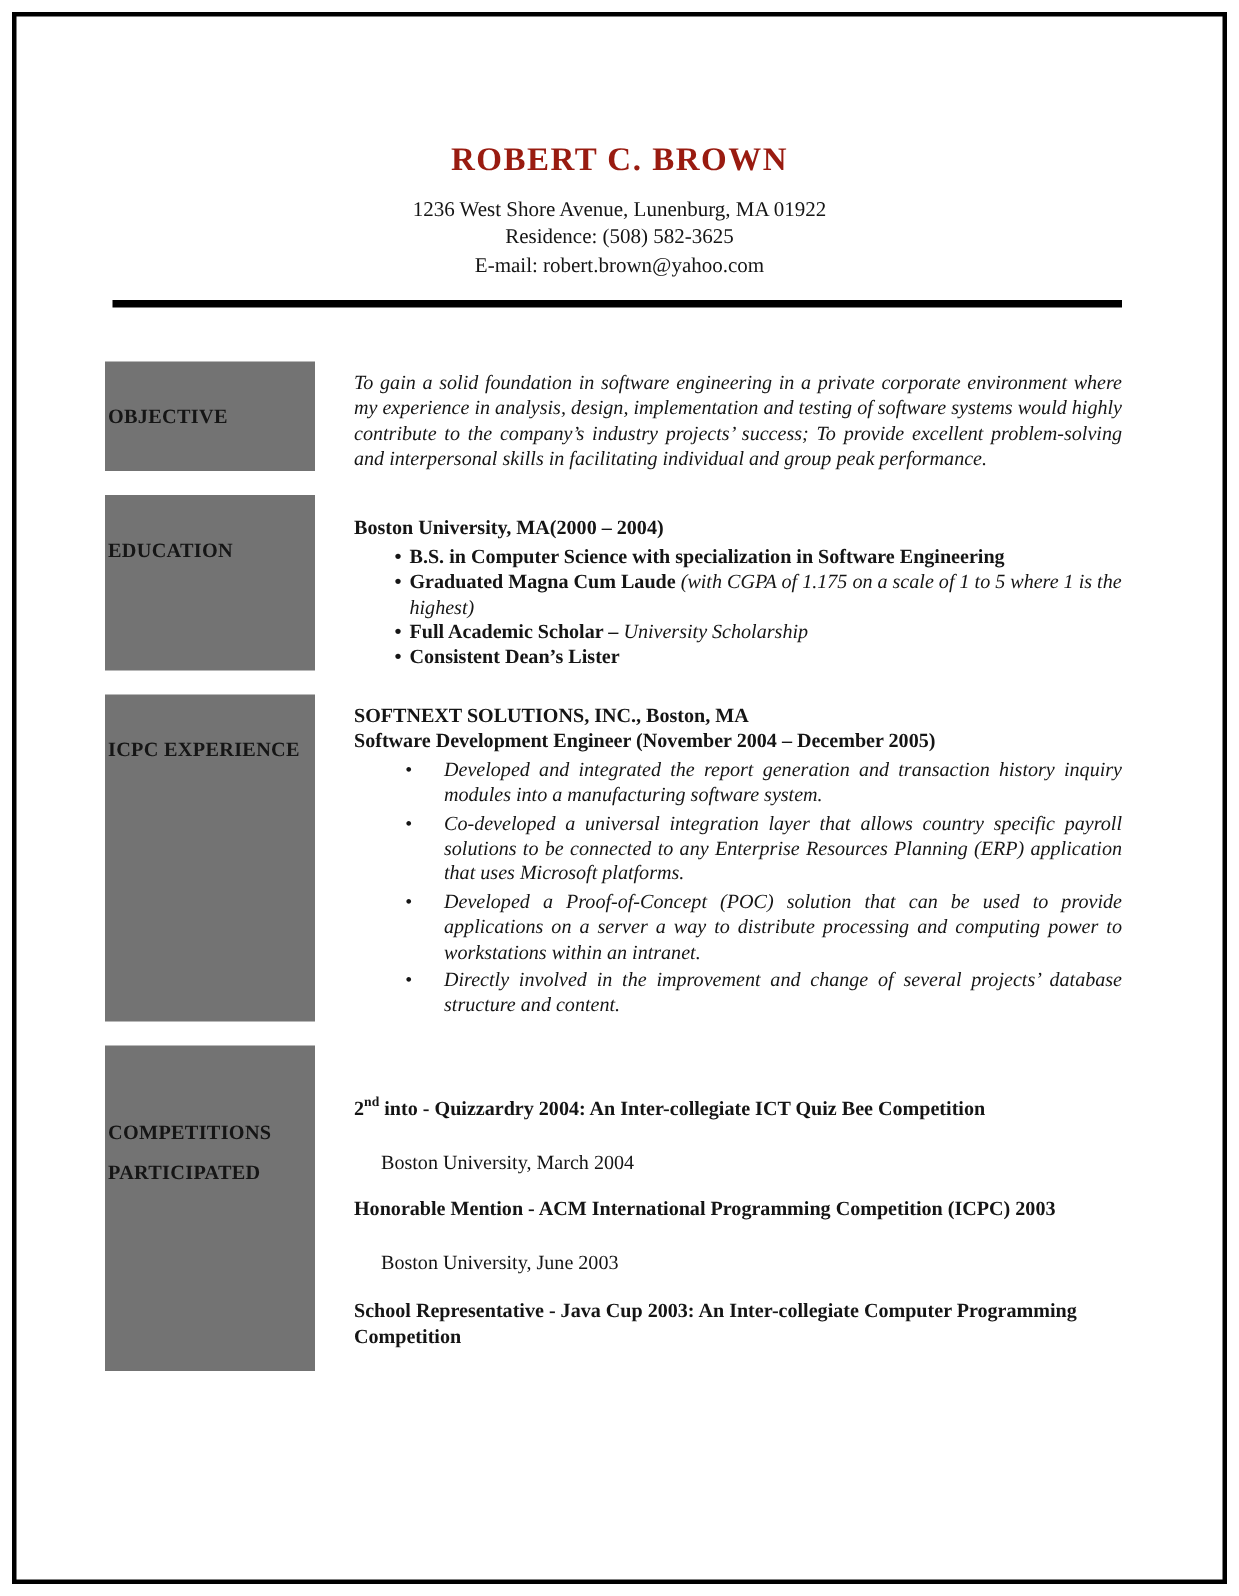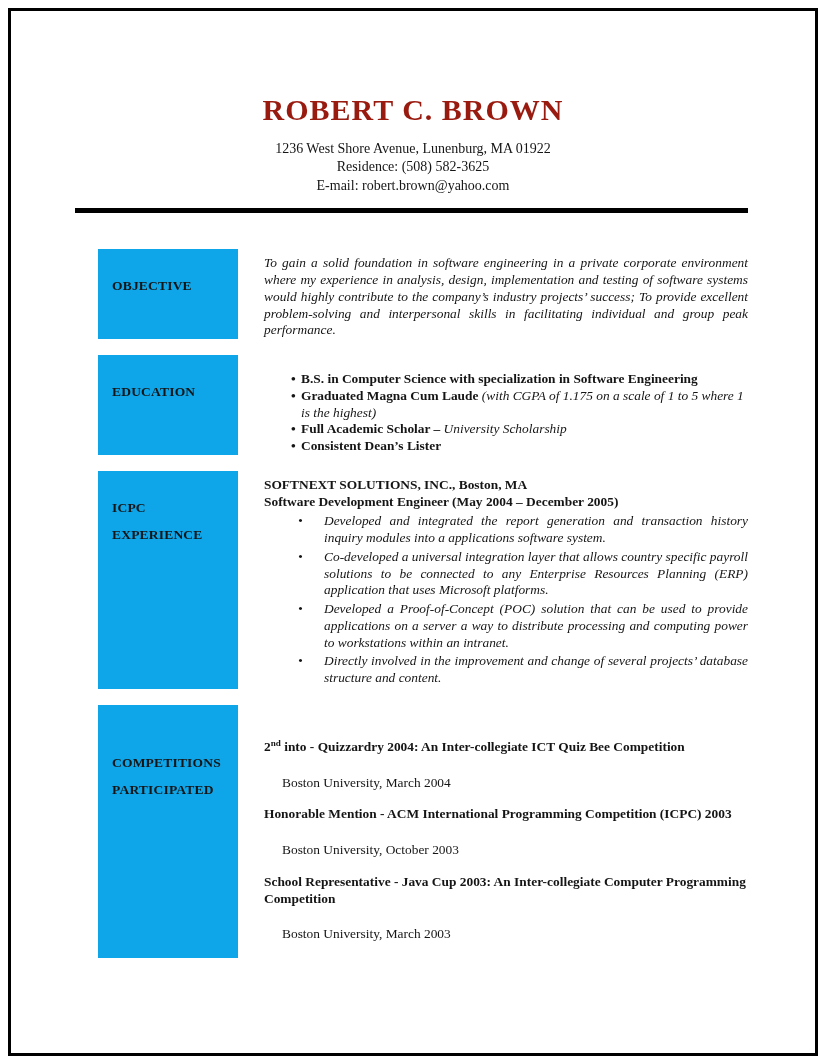--- a/index.html
+++ b/index.html
@@ -12,34 +12,33 @@
   }
   .page {
     position: absolute; top: 8px; left: 8px;
     width: 810px; height: 1048px;
     border: 3px solid #000;
     background: #fff;
     overflow: hidden;
   }
   .header { text-align: center; padding-top: 84px; }
   .name {
-    font-size: 30px; font-weight: bold;
+    font-size: 22px; font-weight: bold;
     color: #991b10; letter-spacing: 1px;
     line-height: 1;
   }
   .contact { margin-top: 15px; font-size: 14px; line-height: 1.32; }
   .rule { height: 5px; background: #000; margin: 13px 67px 0 64px; }
 
   .content { padding: 36px 67px 0 59px; }
   .row { display: flex; align-items: stretch; gap: 26px; margin-bottom: 16px; }
   .label-box {
     flex: 0 0 140px; width: 140px;
-    background: #0ea5e9;
-    padding: 23px 8px 10px 14px;
-    margin-left: 28px;
+    background: #737373;
+    padding: 23px 8px 10px 2px;
   }
   .label-box.low { padding-top: 44px; }
   .label {
     font-weight: bold; font-size: 13.5px;
     line-height: 2; letter-spacing: 0.2px;
     display: block;
   }
   .body { flex: 1; font-size: 13.4px; line-height: 1.25; }
   .body.pt-sm { padding-top: 6px; }
   .body.pt-md { padding-top: 14px; }
@@ -89,63 +88,63 @@
       <div class="body pt-sm">
         <p class="justified">To gain a solid foundation in software engineering in a private corporate environment where my experience in analysis, design, implementation and testing of software systems would highly contribute to the company’s industry projects’ success; To provide excellent problem-solving and interpersonal skills in facilitating individual and group peak performance.</p>
       </div>
     </section>
 
     <section class="row">
       <div class="label-box">
         <span class="label">EDUCATION</span>
       </div>
       <div class="body pt-md">
+        <div class="bold">Boston University, MA(2000 – 2004)</div>
         <ul class="edu-list">
           <li><span class="bold">B.S. in Computer Science with specialization in Software Engineering</span><span class="italic"></span></li>
           <li><span class="bold">Graduated Magna Cum Laude </span><span class="italic">(with CGPA of 1.175 on a scale of 1 to 5 where 1 is the highest)</span></li>
           <li><span class="bold">Full Academic Scholar – </span><span class="italic">University Scholarship</span></li>
           <li><span class="bold">Consistent Dean’s Lister</span><span class="italic"></span></li>
         </ul>
       </div>
     </section>
 
     <section class="row">
       <div class="label-box">
         <span class="label">ICPC EXPERIENCE</span>
       </div>
       <div class="body pt-sm">
         <div class="bold">SOFTNEXT SOLUTIONS, INC., Boston, MA</div>
-        <div class="bold">Software Development Engineer (May 2004 – December 2005)</div>
+        <div class="bold">Software Development Engineer (November 2004 – December 2005)</div>
         <ul class="work-list">
-          <li class="justified">Developed and integrated the report generation and transaction history inquiry modules into a applications software system.</li>
+          <li class="justified">Developed and integrated the report generation and transaction history inquiry modules into a manufacturing software system.</li>
           <li class="justified">Co-developed a universal integration layer that allows country specific payroll solutions to be connected to any Enterprise Resources Planning (ERP) application that uses Microsoft platforms.</li>
           <li class="justified">Developed a Proof-of-Concept (POC) solution that can be used to provide applications on a server a way to distribute processing and computing power to workstations within an intranet.</li>
           <li class="justified">Directly involved in the improvement and change of several projects’ database structure and content.</li>
         </ul>
       </div>
     </section>
 
     <section class="row">
       <div class="label-box low">
         <span class="label">COMPETITIONS PARTICIPATED</span>
       </div>
       <div class="body pt-lg">
 
         <div class="comp-item">
           <div class="comp-title"><span>2</span><sup>nd</sup><span> into - Quizzardry 2004: An Inter-collegiate ICT Quiz Bee Competition</span></div>
           <div class="comp-detail">Boston University, March 2004</div>
         </div>
 
         <div class="comp-item">
           <div class="comp-title"><span></span><sup></sup><span>Honorable Mention - ACM International Programming Competition (ICPC) 2003</span></div>
-          <div class="comp-detail">Boston University, October 2003</div>
+          <div class="comp-detail">Boston University, June 2003</div>
         </div>
 
         <div class="comp-item">
           <div class="comp-title"><span></span><sup></sup><span>School Representative - Java Cup 2003: An Inter-collegiate Computer Programming Competition</span></div>
-          <div class="comp-detail">Boston University, March 2003</div>
         </div>
 
       </div>
     </section>
 
   </main>
 </div>
 
 </body></html>

